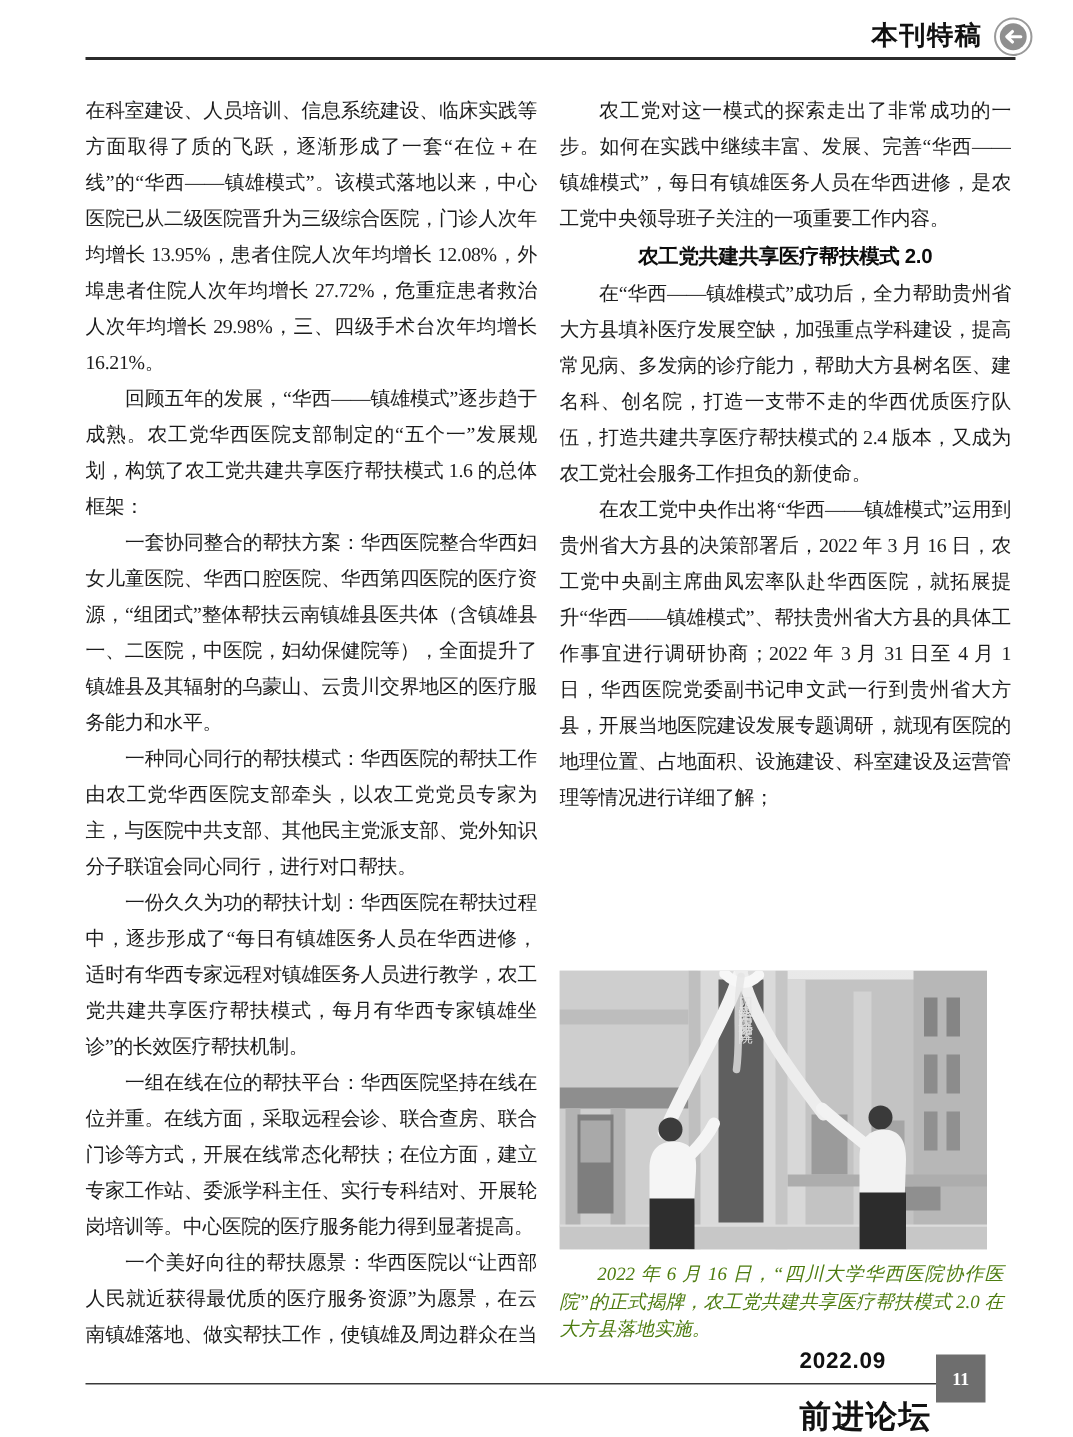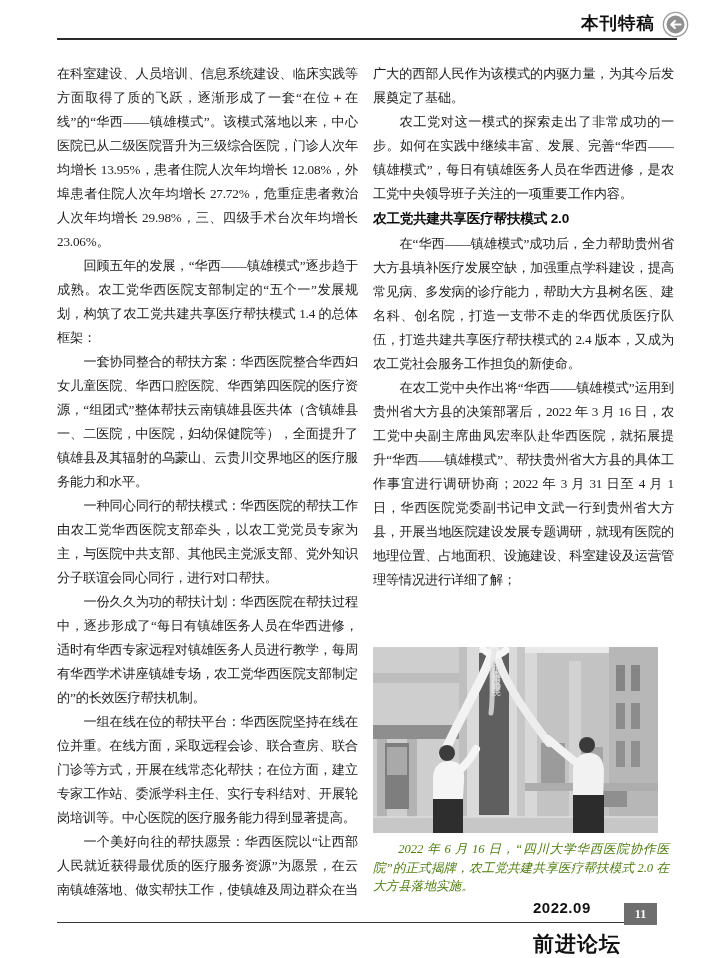--- a/index.html
+++ b/index.html
@@ -31,21 +31,21 @@
     position:absolute; top:62px; width:301px;
     font-size:13.2px; line-height:24px; text-align:justify;
     letter-spacing:-0.2px; overflow:hidden;
   }
   .col-left  { left:57px;  max-height:834px; }
   .col-right { left:373px; max-height:579px; }
   .para { text-indent:2em; }
   .cont { text-indent:0; }
   .sub-heading {
     font-family:"Liberation Sans","DejaVu Sans",sans-serif;
-    font-weight:bold; text-indent:0;
+    font-weight:bold; text-align:center; text-indent:0;
     font-size:13.6px; line-height:24px; margin:1px 0;
     color:#0d0d0d;
   }
   
   .article-photo {
     position:absolute; left:373px; top:647px; width:285px; height:186px;
     background:#dedede; overflow:hidden;
   }
   .article-photo svg { display:block; }
   .photo-sign-text {
@@ -67,52 +67,51 @@
     background:#3a3a3a;
   }
   .footer-text {
     position:absolute; top:899px; right:94px;
     display:flex; align-items:baseline; gap:14px;
     font-size:15px; color:#111;flex-direction:column;
   }
   .footer-issue { font-family:"Liberation Sans","DejaVu Sans",sans-serif; font-weight:bold; letter-spacing:.5px; }
   .footer-journal { font-weight:bold; font-size:21px; letter-spacing:1px; }
   .page-badge {
-    position:absolute; left:624px; top:903px; width:33px; height:22px;
+    position:absolute; left:624px; top:903px; width:33px; height:32px;
     display:flex; align-items:center; justify-content:center;
     color:#fff; font-size:12px; font-weight:bold;
     font-family:"Liberation Serif","DejaVu Serif",serif;
   }
 </style>
 </head>
 <body>
 
 <div class="header-rule"></div>
 <div class="header-group">
   <span class="section-label">本刊特稿</span>
   <svg class="header-icon" viewBox="0 0 28 28">
     <circle cx="14" cy="14" r="12.6" fill="#ffffff" stroke="#9a9a9a" stroke-width="1.4"></circle>
     <circle cx="14" cy="14" r="9.3" fill="#8f8f8f"></circle>
     <path d="M19.2 14 H10.2 M13.4 10.4 L9.6 14 L13.4 17.6" stroke="#ffffff" stroke-width="2.2" fill="none" stroke-linecap="round" stroke-linejoin="round"></path>
   </svg>
 </div>
 
 <div class="bodytext col-left">
-  <p class="cont">在科室建设、人员培训、信息系统建设、临床实践等方面取得了质的飞跃，逐渐形成了一套“在位＋在线”的“华西——镇雄模式”。该模式落地以来，中心医院已从二级医院晋升为三级综合医院，门诊人次年均增长 13.95%，患者住院人次年均增长 12.08%，外埠患者住院人次年均增长 27.72%，危重症患者救治人次年均增长 29.98%，三、四级手术台次年均增长 23.06%。</p>
-  <p class="para">回顾五年的发展，“华西——镇雄模式”逐步趋于成熟。农工党华西医院支部制定的“五个一”发展规划，构筑了农工党共建共享医疗帮扶模式 1.4 的总体框架：</p>
+  <p class="cont">在科室建设、人员培训、信息系统建设、临床实践等方面取得了质的飞跃，逐渐形成了一套“在位＋在线”的“华西——镇雄模式”。该模式落地以来，中心医院已从二级医院晋升为三级综合医院，门诊人次年均增长 13.95%，患者住院人次年均增长 12.08%，外埠患者住院人次年均增长 27.72%，危重症患者救治人次年均增长 29.98%，三、四级手术台次年均增长 16.21%。</p>
+  <p class="para">回顾五年的发展，“华西——镇雄模式”逐步趋于成熟。农工党华西医院支部制定的“五个一”发展规划，构筑了农工党共建共享医疗帮扶模式 1.6 的总体框架：</p>
   <p class="para">一套协同整合的帮扶方案：华西医院整合华西妇女儿童医院、华西口腔医院、华西第四医院的医疗资源，“组团式”整体帮扶云南镇雄县医共体（含镇雄县一、二医院，中医院，妇幼保健院等），全面提升了镇雄县及其辐射的乌蒙山、云贵川交界地区的医疗服务能力和水平。</p>
   <p class="para">一种同心同行的帮扶模式：华西医院的帮扶工作由农工党华西医院支部牵头，以农工党党员专家为主，与医院中共支部、其他民主党派支部、党外知识分子联谊会同心同行，进行对口帮扶。</p>
-  <p class="para">一份久久为功的帮扶计划：华西医院在帮扶过程中，逐步形成了“每日有镇雄医务人员在华西进修，适时有华西专家远程对镇雄医务人员进行教学，每周有华西学术讲座镇雄专场，农工党华西医院支部制定的”的长效医疗帮扶机制。</p>
+  <p class="para">一份久久为功的帮扶计划：华西医院在帮扶过程中，逐步形成了“每日有镇雄医务人员在华西进修，适时有华西专家远程对镇雄医务人员进行教学，农工党共建共享医疗帮扶模式，每月有华西专家镇雄坐诊”的长效医疗帮扶机制。</p>
   <p class="para">一组在线在位的帮扶平台：华西医院坚持在线在位并重。在线方面，采取远程会诊、联合查房、联合门诊等方式，开展在线常态化帮扶；在位方面，建立专家工作站、委派学科主任、实行专科结对、开展轮岗培训等。中心医院的医疗服务能力得到显著提高。</p>
   <p class="para">一个美好向往的帮扶愿景：华西医院以“让西部人民就近获得最优质的医疗服务资源”为愿景，在云南镇雄落地、做实帮扶工作，使镇雄及周边群众在当地就可获得华西医院的优质医疗服务。</p>
 
 </div>
 
 <div class="bodytext col-right">
-  <p class="cont">广大的西部人民作为该模式的内驱力量，为其今后发展奠定了基础。</p>
   <p class="para">农工党对这一模式的探索走出了非常成功的一步。如何在实践中继续丰富、发展、完善“华西——镇雄模式”，每日有镇雄医务人员在华西进修，是农工党中央领导班子关注的一项重要工作内容。</p>
   <p class="sub-heading">农工党共建共享医疗帮扶模式 2.0</p>
   <p class="para">在“华西——镇雄模式”成功后，全力帮助贵州省大方县填补医疗发展空缺，加强重点学科建设，提高常见病、多发病的诊疗能力，帮助大方县树名医、建名科、创名院，打造一支带不走的华西优质医疗队伍，打造共建共享医疗帮扶模式的 2.4 版本，又成为农工党社会服务工作担负的新使命。</p>
   <p class="para">在农工党中央作出将“华西——镇雄模式”运用到贵州省大方县的决策部署后，2022 年 3 月 16 日，农工党中央副主席曲凤宏率队赴华西医院，就拓展提升“华西——镇雄模式”、帮扶贵州省大方县的具体工作事宜进行调研协商；2022 年 3 月 31 日至 4 月 1 日，华西医院党委副书记申文武一行到贵州省大方县，开展当地医院建设发展专题调研，就现有医院的地理位置、占地面积、设施建设、科室建设及运营管理等情况进行详细了解；</p>
 </div>
 
 <div class="article-photo">
   <svg width="285" height="186" viewBox="0 0 285 186">
     <defs>
       <linearGradient id="sky" x1="0" y1="0" x2="0" y2="1">

